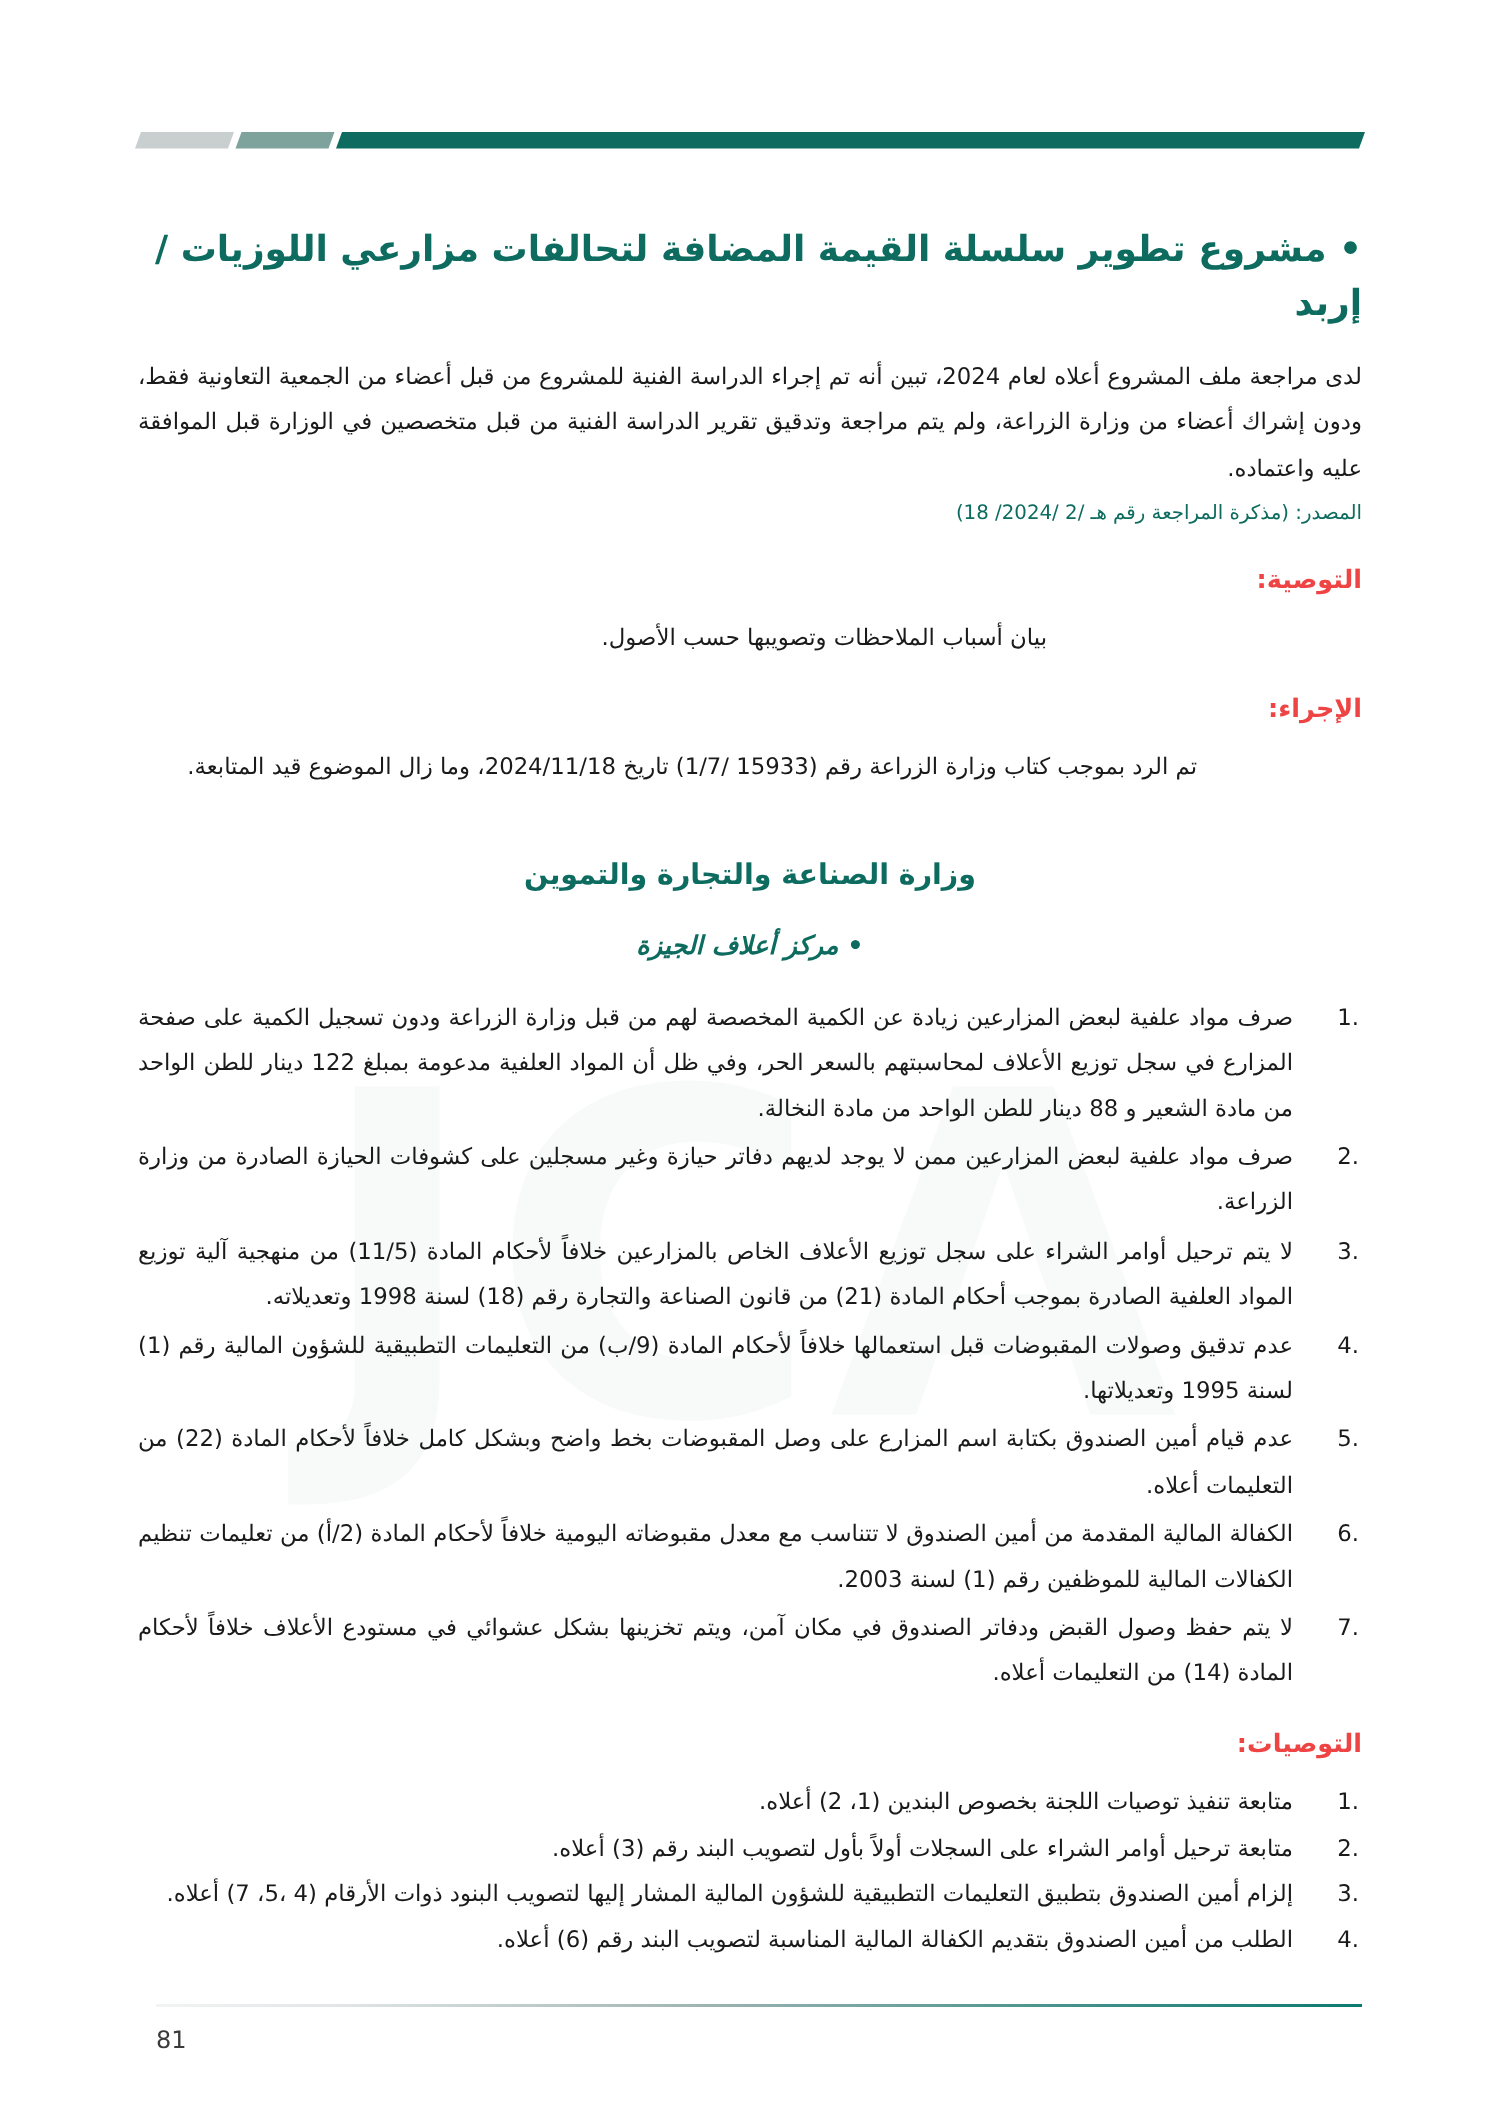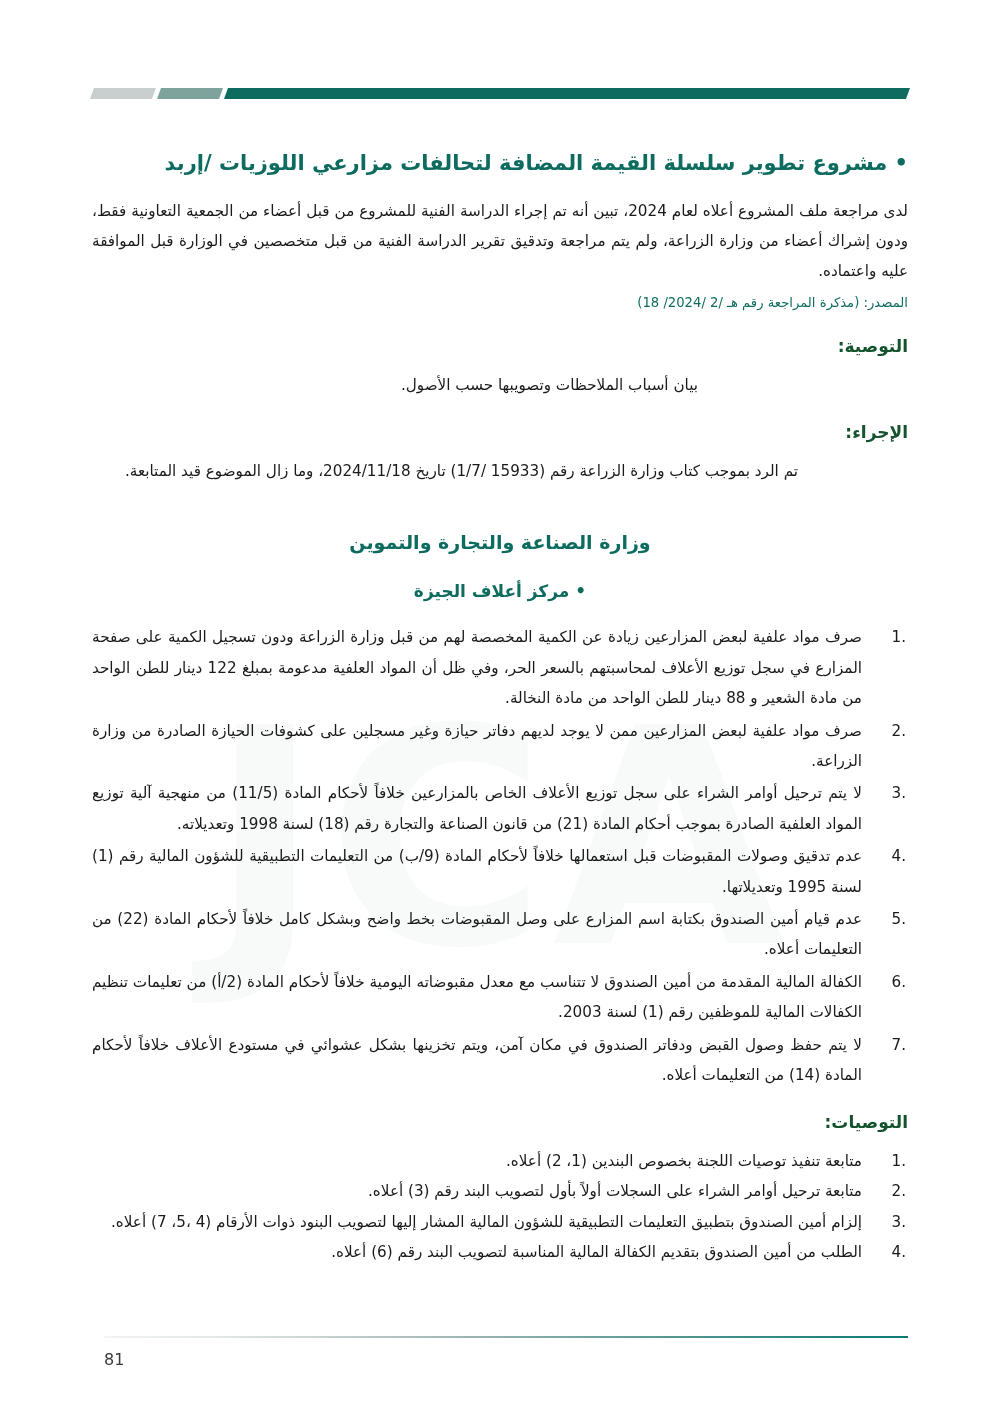--- a/index.html
+++ b/index.html
@@ -80,46 +80,47 @@
   
   .content {
     position: absolute;
     top: 130px;
     right: 92px;
     width: 816px;
     text-align: right;
   }
 
   h2.bullet-head {
-    font-size: 21px;
+    font-size: 24px;
     font-weight: bold;
     color: #0d6c5f;
     margin: 18px 0 16px 0;
     line-height: 1.5;
   }
   h2.ministry-head {
     font-size: 19px;
     font-weight: bold;
     color: #0d6c5f;
     margin: 42px 0 22px 0;
     text-align: center;
     line-height: 1.5;
   }
   h3.center-bullet {
     font-size: 17px;
     font-weight: bold;
     color: #0d6c5f;
     margin: 0 0 18px 0;
     text-align: center;
     line-height: 1.5;
+    font-style: italic;
   }
   h3.sub-head {
     font-size: 17px;
     font-weight: bold;
-    color: #14532d;
+    color: #ef4444;
     margin: 20px 0 10px 0;
     line-height: 1.5;
   }
 
   p.body {
     font-size: 15.2px;
     line-height: 2.0;
     margin: 0 0 4px 0;
     text-align: justify;
     text-align-last: right;

